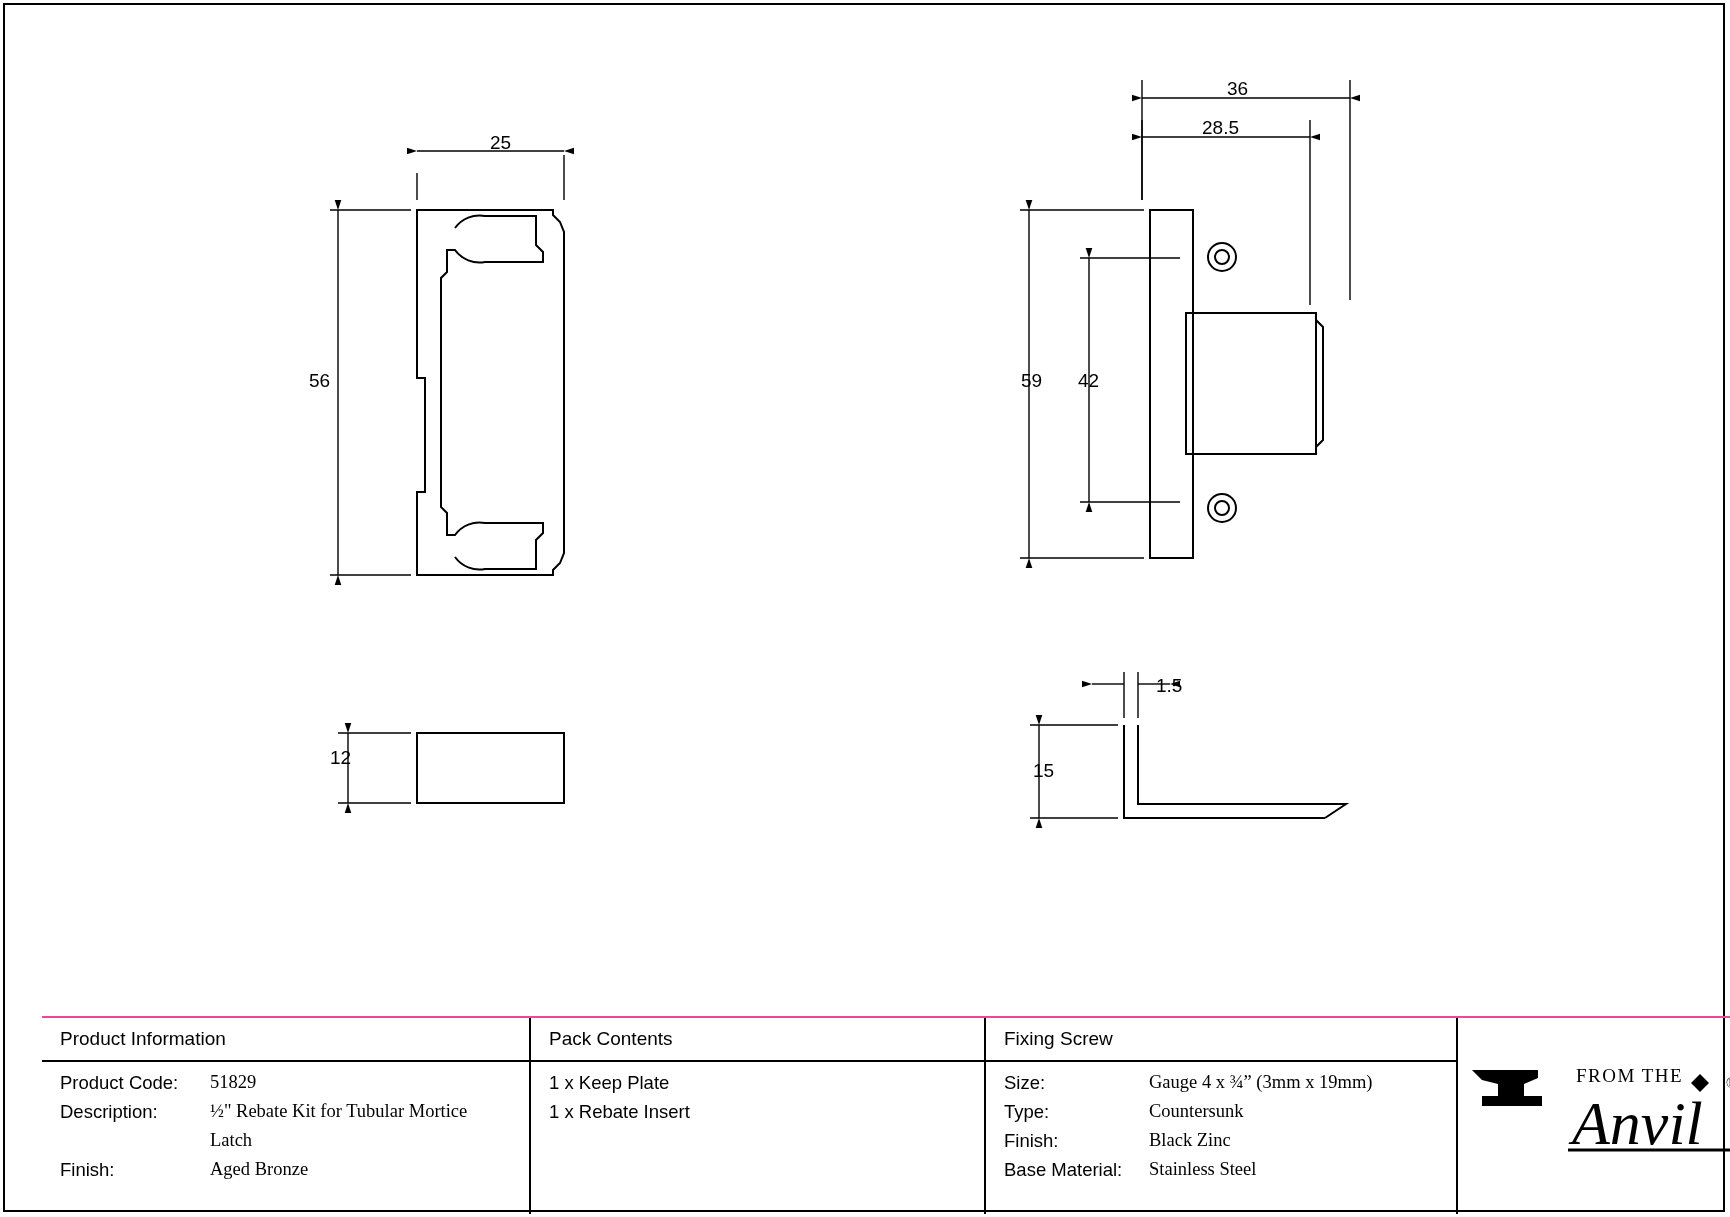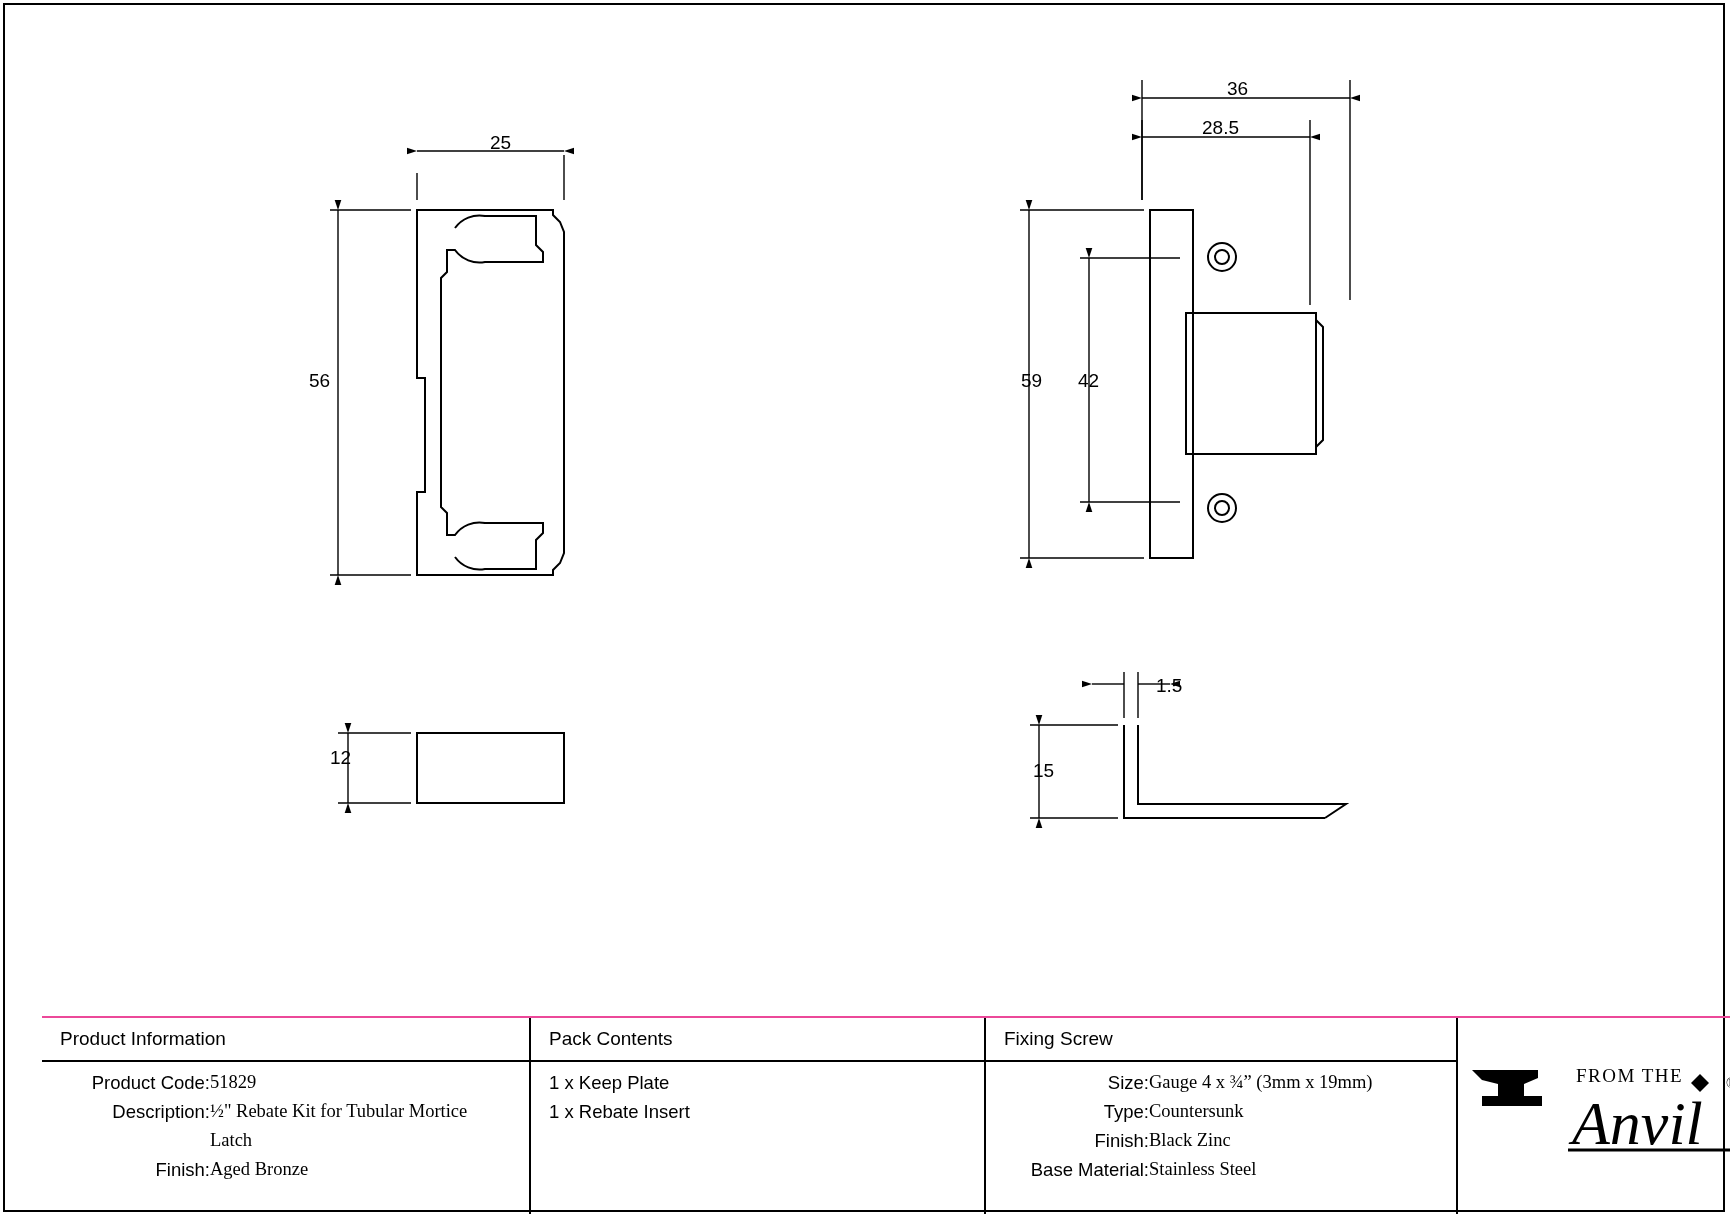--- a/index.html
+++ b/index.html
@@ -92,21 +92,21 @@
     border-top: 2px solid #000;
   }
   .colbody {
     padding: 16px 0 0 18px;
     font-size: 18.5px;
     line-height: 29px;
   }
   .kv {
     display: flex;
   }
-  .kv .k { width: 150px; flex: 0 0 150px; text-align: right; }
+  .kv .k { width: 150px; flex: 0 0 150px; }
   .kv .v { flex: 1 1 auto; font-family: Liberation Serif, serif; }
   .kv3 .k { width: 145px; flex: 0 0 145px; }
   .plainline { line-height: 29px; }
   
   .logo {
     position: absolute;
     left: 10px;
     top: 34px;
     width: 282px;
     height: 110px;

